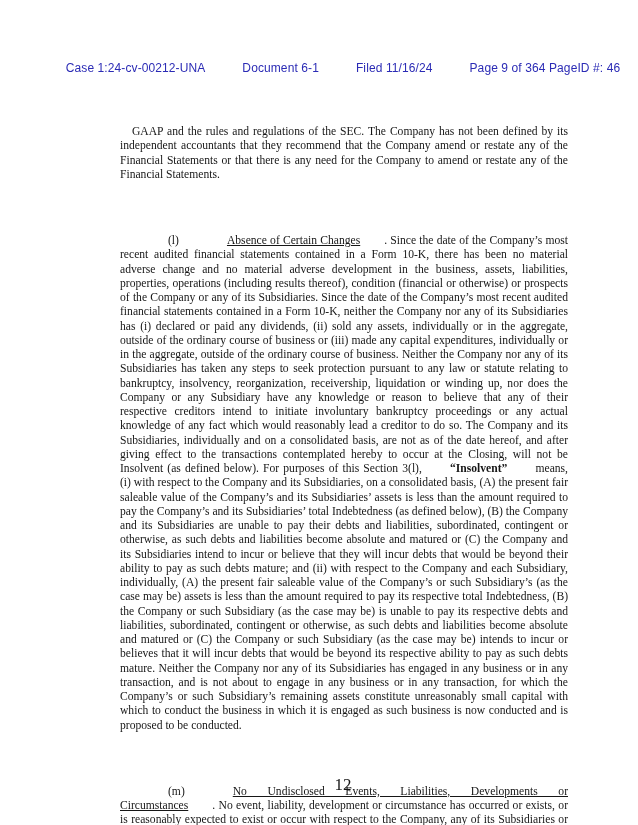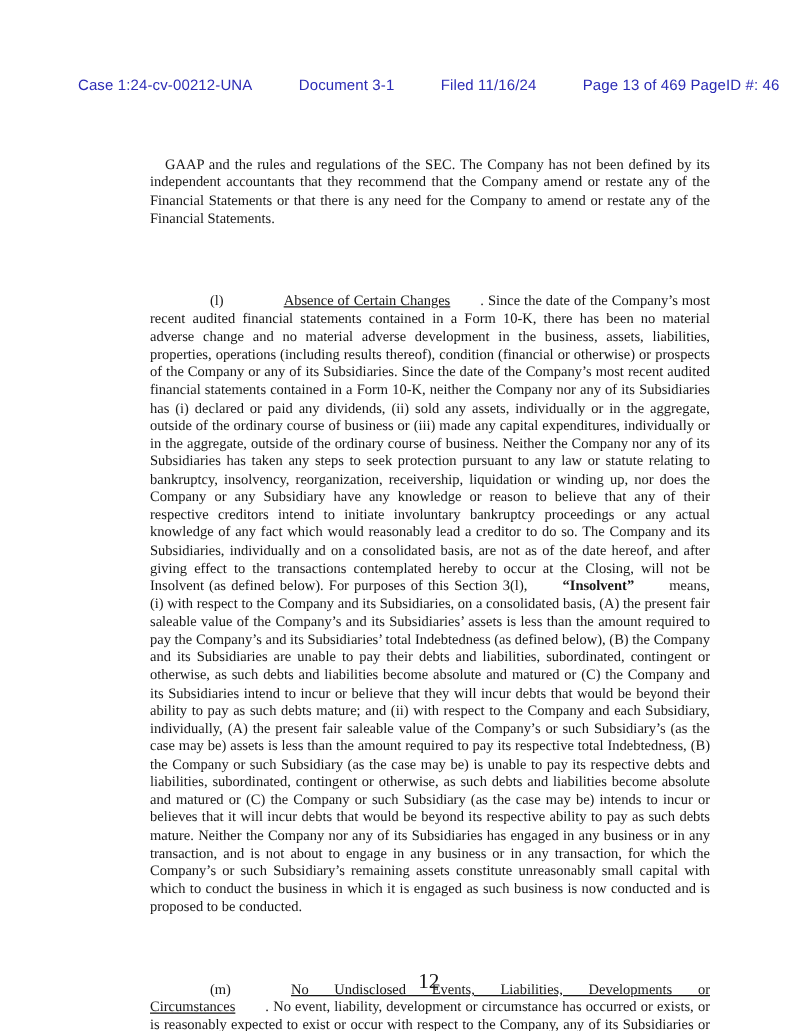--- a/index.html
+++ b/index.html
@@ -57,23 +57,23 @@
     color: #161616;
   }
 </style>
 </head>
 <body>
 
 <div class="page">
 
   <div class="case-header">
     <span>Case 1:24-cv-00212-UNA</span>
-    <span>Document 3-1</span>
+    <span>Document 6-1</span>
     <span>Filed 11/16/24</span>
-    <span>Page 13 of 469 PageID #: 46</span>
+    <span>Page 9 of 364 PageID #: 46</span>
   </div>
 
   <div class="doc-body">
 
     <p class="para"><span>GAAP and the rules and regulations of the SEC. The Company has not been defined by its independent accountants that they recommend that the Company amend or restate any of the Financial Statements or that there is any need for the Company to amend or restate any of the Financial Statements.</span></p>
 
     <p class="para"><span class="first-indent"></span><span>(l)</span><span class="tab-gap"></span><span class="section-heading">Absence of Certain Changes</span><span>. Since the date of the Company’s most recent audited financial statements contained in a Form 10-K, there has been no material adverse change and no material adverse development in the business, assets, liabilities, properties, operations (including results thereof), condition (financial or otherwise) or prospects of the Company or any of its Subsidiaries. Since the date of the Company’s most recent audited financial statements contained in a Form 10-K, neither the Company nor any of its Subsidiaries has (i) declared or paid any dividends, (ii) sold any assets, individually or in the aggregate, outside of the ordinary course of business or (iii) made any capital expenditures, individually or in the aggregate, outside of the ordinary course of business. Neither the Company nor any of its Subsidiaries has taken any steps to seek protection pursuant to any law or statute relating to bankruptcy, insolvency, reorganization, receivership, liquidation or winding up, nor does the Company or any Subsidiary have any knowledge or reason to believe that any of their respective creditors intend to initiate involuntary bankruptcy proceedings or any actual knowledge of any fact which would reasonably lead a creditor to do so. The Company and its Subsidiaries, individually and on a consolidated basis, are not as of the date hereof, and after giving effect to the transactions contemplated hereby to occur at the Closing, will not be Insolvent (as defined below). For purposes of this Section 3(l), </span><span class="bold-term">“Insolvent”</span><span> means, (i) with respect to the Company and its Subsidiaries, on a consolidated basis, (A) the present fair saleable value of the Company’s and its Subsidiaries’ assets is less than the amount required to pay the Company’s and its Subsidiaries’ total Indebtedness (as defined below), (B) the Company and its Subsidiaries are unable to pay their debts and liabilities, subordinated, contingent or otherwise, as such debts and liabilities become absolute and matured or (C) the Company and its Subsidiaries intend to incur or believe that they will incur debts that would be beyond their ability to pay as such debts mature; and (ii) with respect to the Company and each Subsidiary, individually, (A) the present fair saleable value of the Company’s or such Subsidiary’s (as the case may be) assets is less than the amount required to pay its respective total Indebtedness, (B) the Company or such Subsidiary (as the case may be) is unable to pay its respective debts and liabilities, subordinated, contingent or otherwise, as such debts and liabilities become absolute and matured or (C) the Company or such Subsidiary (as the case may be) intends to incur or believes that it will incur debts that would be beyond its respective ability to pay as such debts mature. Neither the Company nor any of its Subsidiaries has engaged in any business or in any transaction, and is not about to engage in any business or in any transaction, for which the Company’s or such Subsidiary’s remaining assets constitute unreasonably small capital with which to conduct the business in which it is engaged as such business is now conducted and is proposed to be conducted.</span></p>
 
     <p class="para"><span class="first-indent"></span><span>(m)</span><span class="tab-gap"></span><span class="section-heading">No Undisclosed Events, Liabilities, Developments or Circumstances</span><span>. No event, liability, development or circumstance has occurred or exists, or is reasonably expected to exist or occur with respect to the Company, any of its Subsidiaries or any of their respective businesses, properties, liabilities, prospects, operations (including results thereof) or condition (financial or otherwise), that (i) would be required to be disclosed by the Company under applicable securities laws on a registration statement on Form S-1 filed with the SEC relating to an issuance and sale by the Company of its Common Stock and which has not been publicly announced, (ii) could have</span></p>
 

